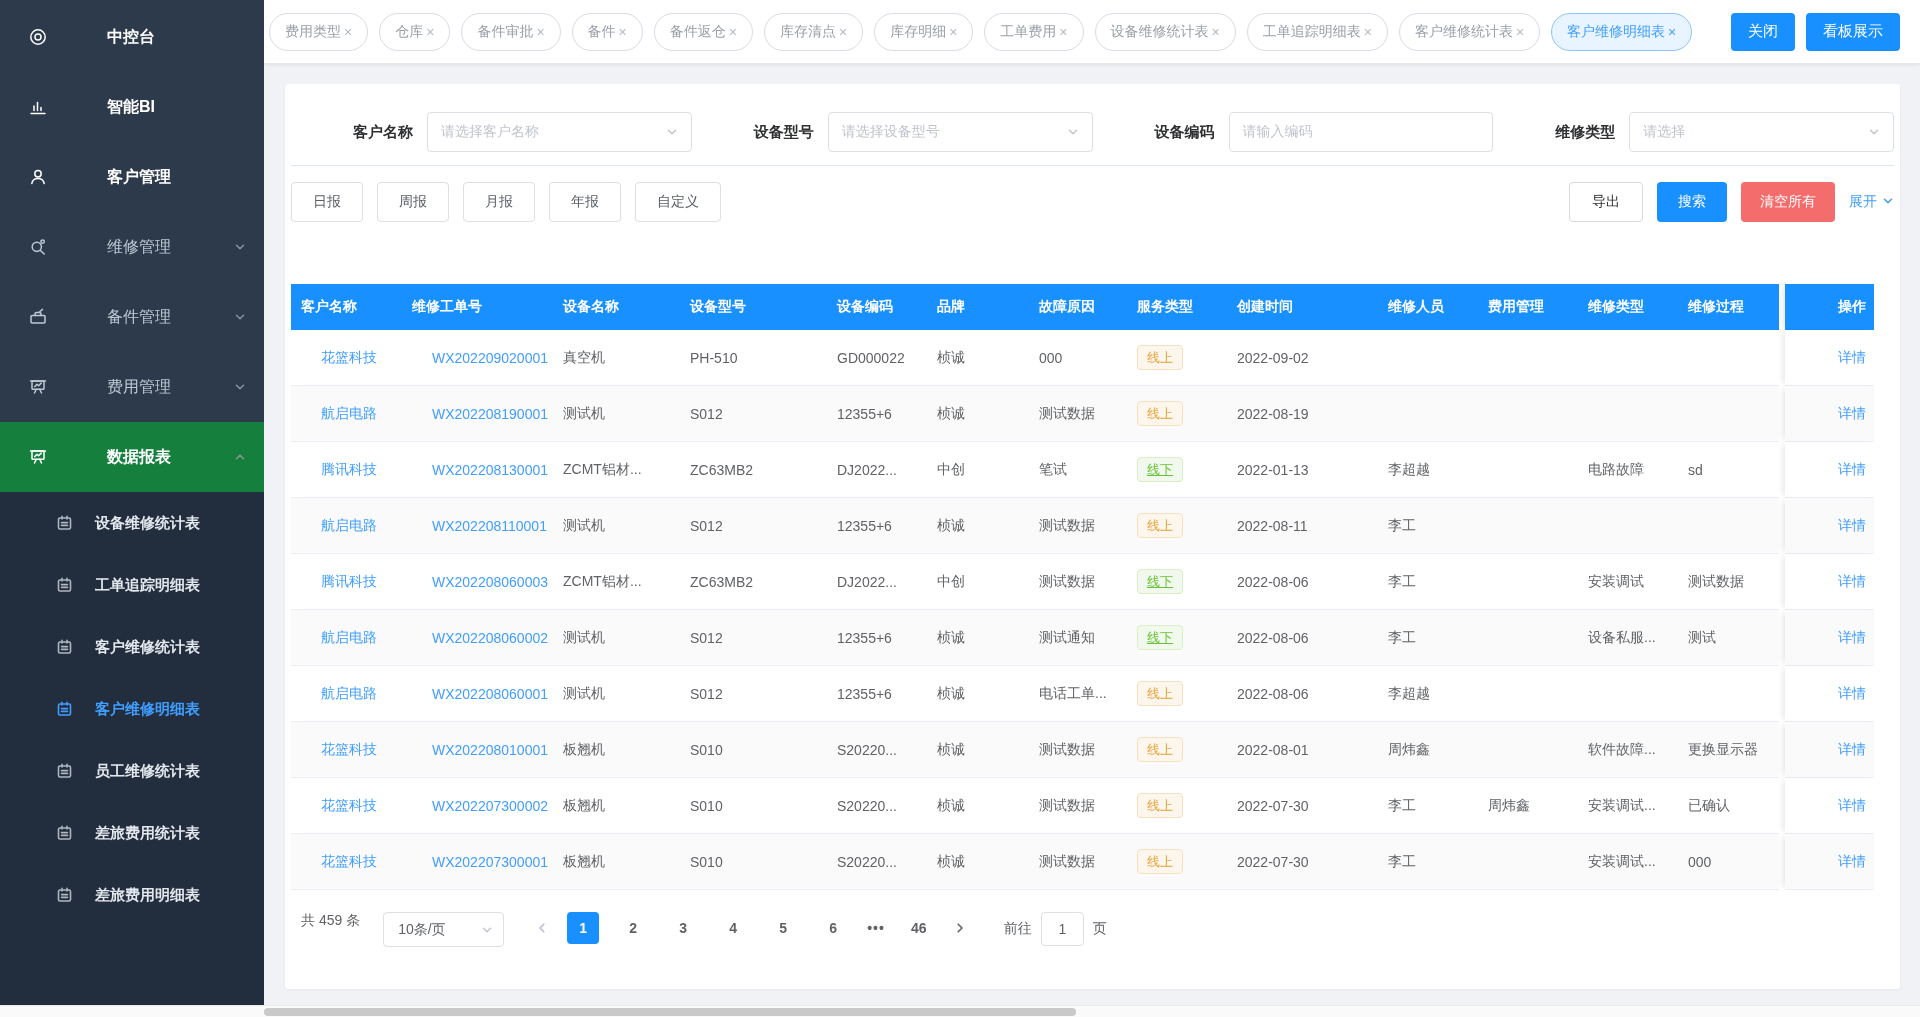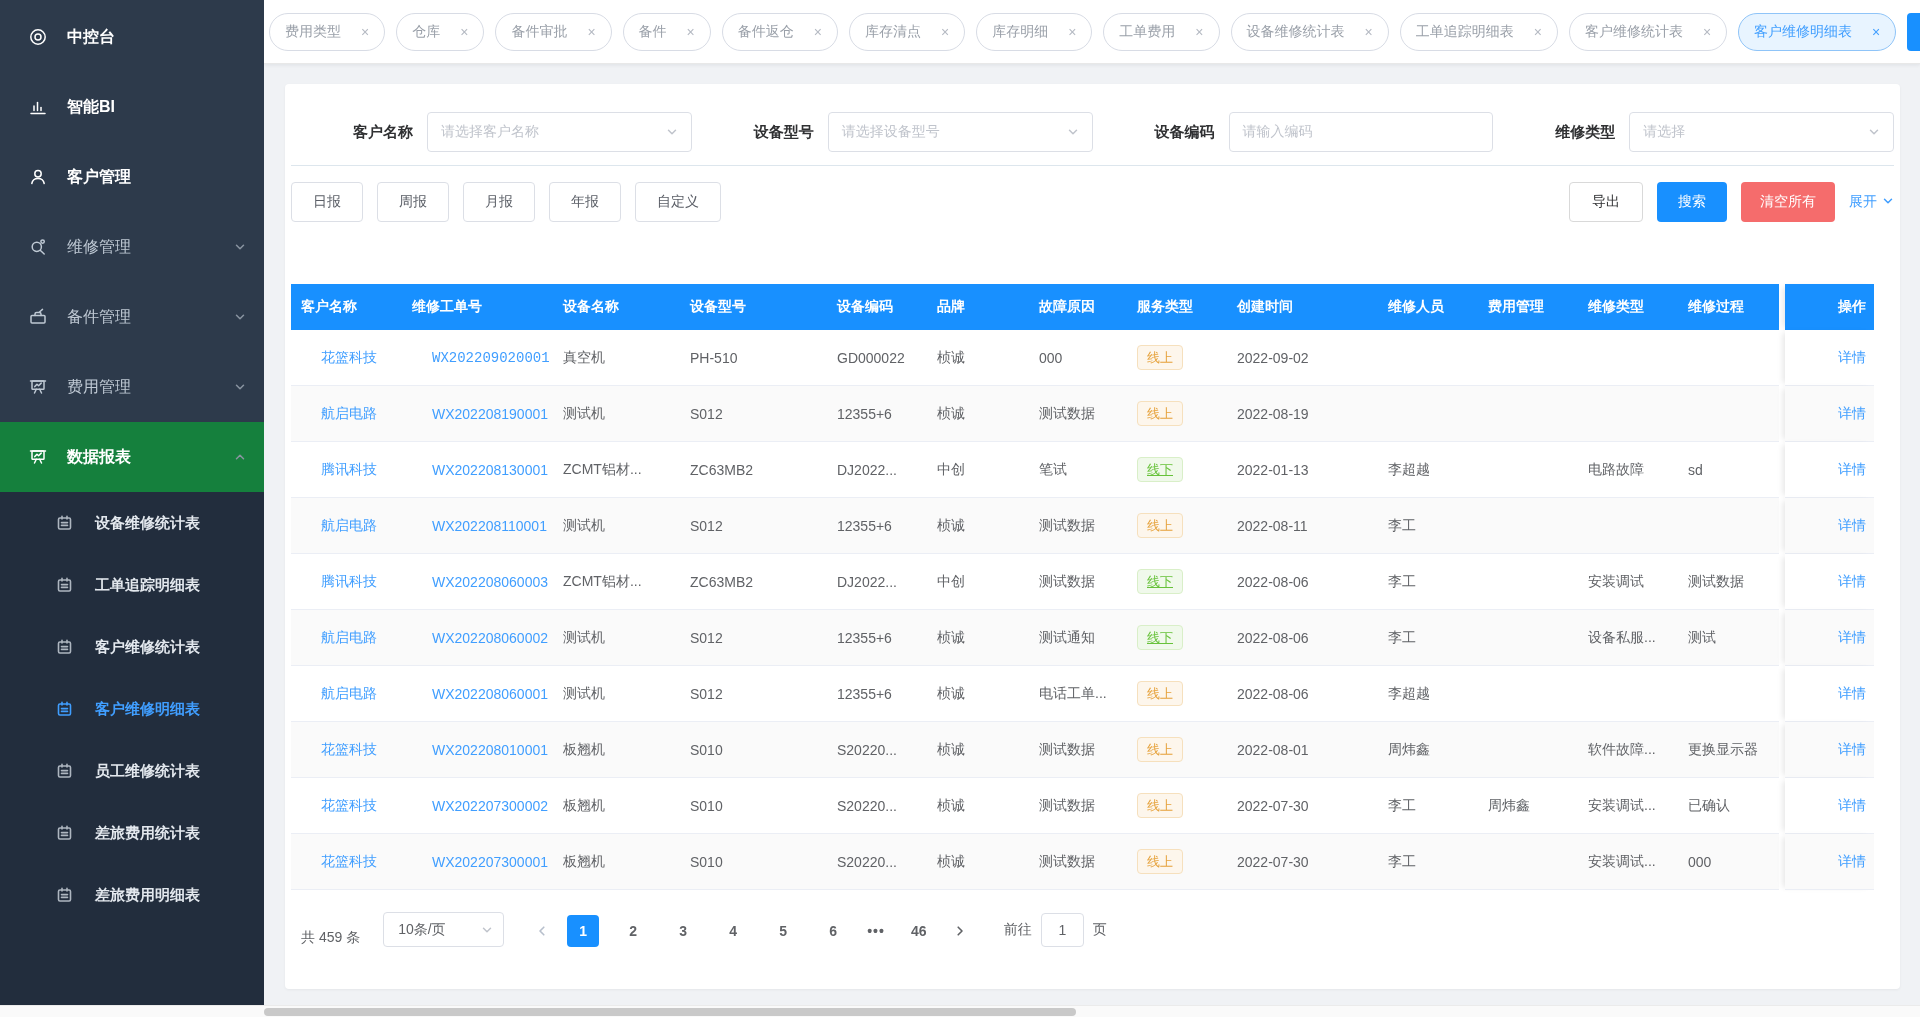--- a/index.html
+++ b/index.html
@@ -9,21 +9,21 @@
     font-family:"Liberation Sans","DejaVu Sans",sans-serif;
     font-size:14px; color:#606266; background:#f0f2f5;
   }
   
   .sidebar {
     position:fixed; left:0; top:0; width:264px; height:1017px;
     background:#2d3a4b; display:flex; flex-direction:column; padding-top:2px; z-index:5;
   }
   .side-item {
     height:70px; display:flex; align-items:center; padding-left:28px;
-    color:#bfc9d4; font-size:16px; cursor:pointer; flex:0 0 auto;
+    color:#bfc9d4; font-size:16px; cursor:pointer; flex:0 0 auto;gap:40px;
   }
   .side-item .icn { width:20px; height:20px; display:inline-flex; margin-right:19px; flex:0 0 auto; }
   .side-item.root { color:#ffffff; font-weight:bold; }
   .side-item.parent-open { color:#ffffff; font-weight:bold; background:#15803d; }
   .side-chev { margin-left:auto; margin-right:18px; color:#8a94a1; display:inline-flex; }
   .submenu { background:#222d3d; flex:1 1 auto; }
   .sub-item {
     height:62px; display:flex; align-items:center; padding-left:55px;
     color:#e3e8ee; font-size:15px; font-weight:bold; cursor:pointer;
   }
@@ -31,21 +31,21 @@
   .sub-item.active, .sub-item.active .icn { color:#409eff; }
   
   .tabbar {
     margin-left:264px; height:64px; background:#ffffff;
     display:flex; align-items:center; gap:11px; padding:0 20px 0 5px;
     border-bottom:1px solid #e8e8e8; box-shadow:0 1px 4px rgba(0,21,41,.08);
     position:relative; z-index:4; white-space:nowrap; overflow:hidden;
   }
   .tab {
     height:38px; border:1px solid #d8dce5; border-radius:19px; background:#fff;
-    display:inline-flex; align-items:center; gap:20px; padding:0 15px;
+    display:inline-flex; align-items:center; gap:3px; padding:0 15px;
     color:#9aa0a9; font-size:14px; cursor:pointer; flex:0 0 auto;
   }
   .tab .x { color:#b4b9c2; font-size:14px; line-height:1; }
   .tab.active { background:#e8f4ff; border-color:#8fc4f8; color:#409eff; }
   .tab.active .x { color:#409eff; }
   .tb-btn {
     height:38px; border:none; border-radius:4px; background:#1890ff; color:#fff;
     font-size:15px; padding:0 17px; cursor:pointer; flex:0 0 auto;
     font-family:inherit;
   }
@@ -92,21 +92,21 @@
   .t-row.body:nth-child(even) .cell, .t-row.body:nth-child(even) .row-op { background:#fafafa; }
   .cell {
     display:flex; align-items:center; padding:0 10px; overflow:hidden;
     white-space:nowrap; font-size:14px;
   }
   .tlink { color:#409eff; cursor:pointer;margin-left:20px; }
   .badge { padding:5px 9px; border-radius:4px; font-size:13px; line-height:1; }
   .badge.online  { background:#fdf6ec; color:#e6a23c; border:1px solid #f6e0bd; }
   .badge.offline { background:#f0f9eb; color:#67c23a; border:1px solid #d9efc8;text-decoration:underline; }
   
-  .pagination { display:flex; align-items:flex-end; margin-top:22px; padding-left:10px; color:#606266; }
+  .pagination { display:flex; align-items:flex-start; margin-top:22px; padding-left:10px; color:#606266; }
   .pg-total { font-size:14px; }
   .pg-size {
     width:121px; height:35px; border:1px solid #dcdfe6; border-radius:4px; margin-left:23px;
     display:flex; align-items:center; padding:0 10px 0 14px; color:#606266; cursor:pointer;
   }
   .pg-size .chev { margin-left:auto; color:#c0c4cc; display:inline-flex; }
   .pg-arrow { width:32px; height:32px; display:flex; align-items:center; justify-content:center; cursor:pointer; }
   .pg-arrow.prev { margin-left:22px; color:#b7bfcc; }
   .pg-arrow.next { color:#606266; }
   .pg-num {
@@ -431,21 +431,21 @@
           </div>
         <div class="tgap"></div>
         <div class="row-op">操作</div>
       </div>
       <div id="t-body">
           <div class="t-row body">
             <div class="row-main">
               <div class="cell" style="flex: 0 0 111px;">
                 <span class="tlink">花篮科技</span>
               </div>
-              <div class="cell" style="flex: 0 0 151px; font-family: Liberation Mono, monospace;">
+              <div class="cell" style="flex: 0 0 151px;">
                 <span class="tlink">WX202209020001</span>
               </div>
               <div class="cell" style="flex: 0 0 127px;">真空机</div>
               <div class="cell" style="flex: 0 0 147px;">PH-510</div>
               <div class="cell" style="flex: 0 0 100px;">GD000022</div>
               <div class="cell" style="flex: 0 0 102px;">桢诚</div>
               <div class="cell" style="flex: 0 0 98px;">000</div>
               <div class="cell" style="flex: 0 0 100px;">
                 <span class="badge online">线上</span>
               </div>

